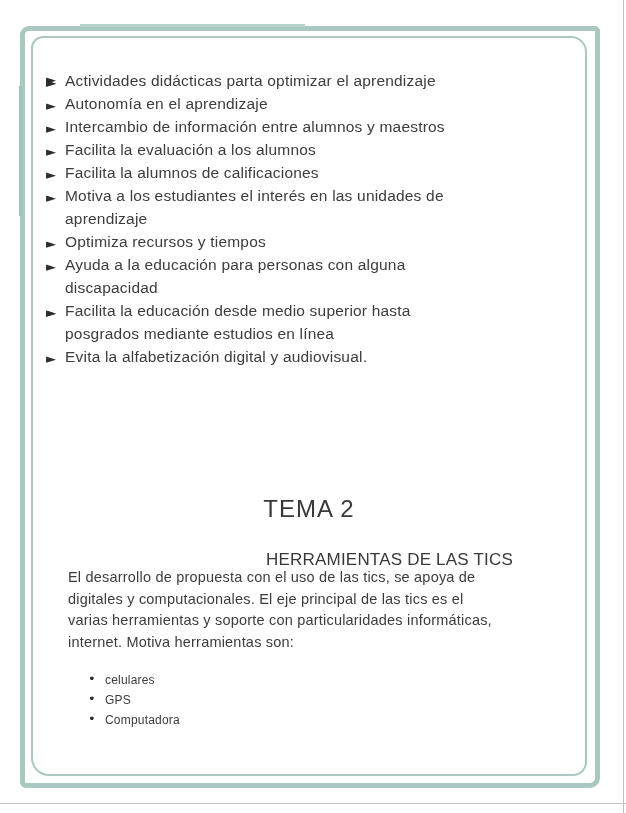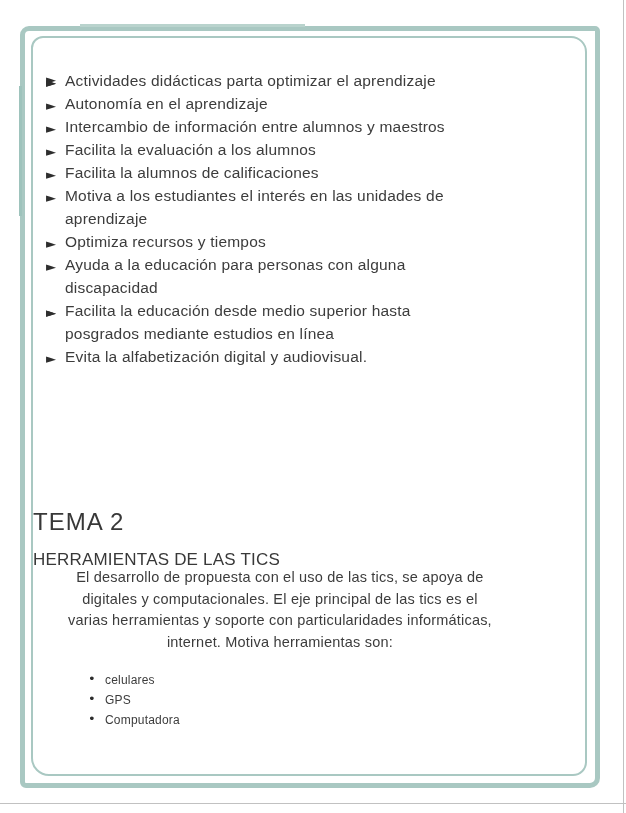--- a/index.html
+++ b/index.html
@@ -66,46 +66,46 @@
   }
   .amark {
     position: absolute;
     left: 0; top: 2px;
     font-size: 13px;
     font-family: "DejaVu Sans", sans-serif;
     color: #2e2e2e;
   }
   .doc-title {
     position: absolute;
-    top: 469px; left: 0;
+    top: 456px; left: 0;
     width: 552px;
-    text-align: left;
+    text-align: center;
     font-size: 24px;
     line-height: 30px;
     letter-spacing: 1px;
     color: #383838;
   }
   .doc-subtitle {
     position: absolute;
     top: 511px; left: 0;
     width: 480px;
-    text-align: left;
+    text-align: right;
     font-size: 17px;
     line-height: 22px;
     letter-spacing: 0.2px;
     color: #383838;
   }
   .para {
     position: absolute;
     top: 529px; left: 35px;
     font-size: 14.5px;
     line-height: 21.5px;
     letter-spacing: 0.2px;
   }
-  .para-line { white-space: nowrap; text-align: center; }
+  .para-line { white-space: nowrap; }
   .tools-list {
     position: absolute;
     left: 55px; top: 632px;
   }
   .trow {
     position: relative;
     padding-left: 17px;
     font-size: 12px;
     line-height: 20px;
     letter-spacing: 0.2px;

